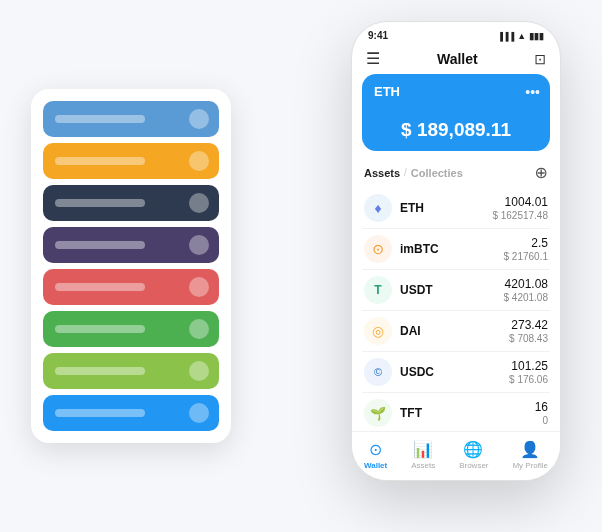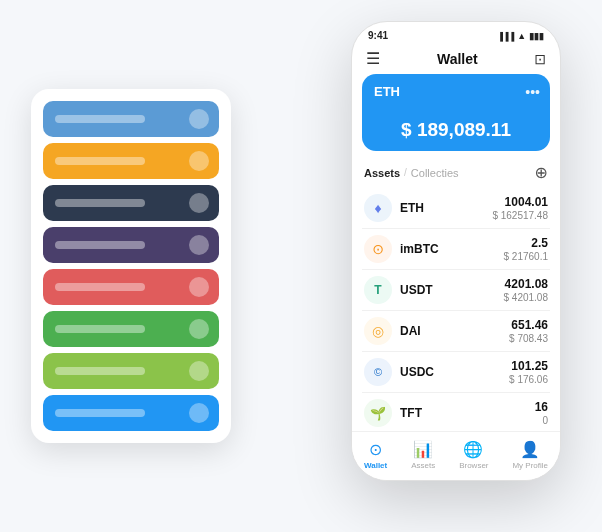--- a/index.html
+++ b/index.html
@@ -176,21 +176,21 @@
       color: #333;
       font-weight: 600;
     }
 
     .assets-tab.active {
       color: #222;
     }
 
     .assets-tab.inactive {
       color: #aaa;
-      font-weight: 400;
+      font-weight: 700;
     }
 
     .assets-sep {
       font-size: 10px;
       color: #ccc;
     }
 
     .assets-add {
       font-size: 16px;
       color: #555;
@@ -233,21 +233,21 @@
       font-weight: 600;
       color: #111;
     }
 
     .asset-right {
       text-align: right;
     }
 
     .asset-amount {
       font-size: 12px;
-      font-weight: 700;
+      font-weight: 400;
       color: #111;
     }
 
     .asset-value {
       font-size: 10px;
       color: #888;
       margin-top: 1px;
     }
 
     
@@ -396,21 +396,21 @@
           <div class="asset-value">$ 4201.08</div>
         </div>
       </div>
 
       <div class="asset-item">
         <div class="asset-left">
           <div class="asset-icon" style="background:#fff8ec;color:#f5ac37;">◎</div>
           <span class="asset-name">DAI</span>
         </div>
         <div class="asset-right">
-          <div class="asset-amount">651.46</div>
+          <div class="asset-amount">273.42</div>
           <div class="asset-value">$ 708.43</div>
         </div>
       </div>
 
       <div class="asset-item">
         <div class="asset-left">
           <div class="asset-icon" style="background:#ecf3fc;color:#2775ca;font-size:11px;">©</div>
           <span class="asset-name">USDC</span>
         </div>
         <div class="asset-right">

